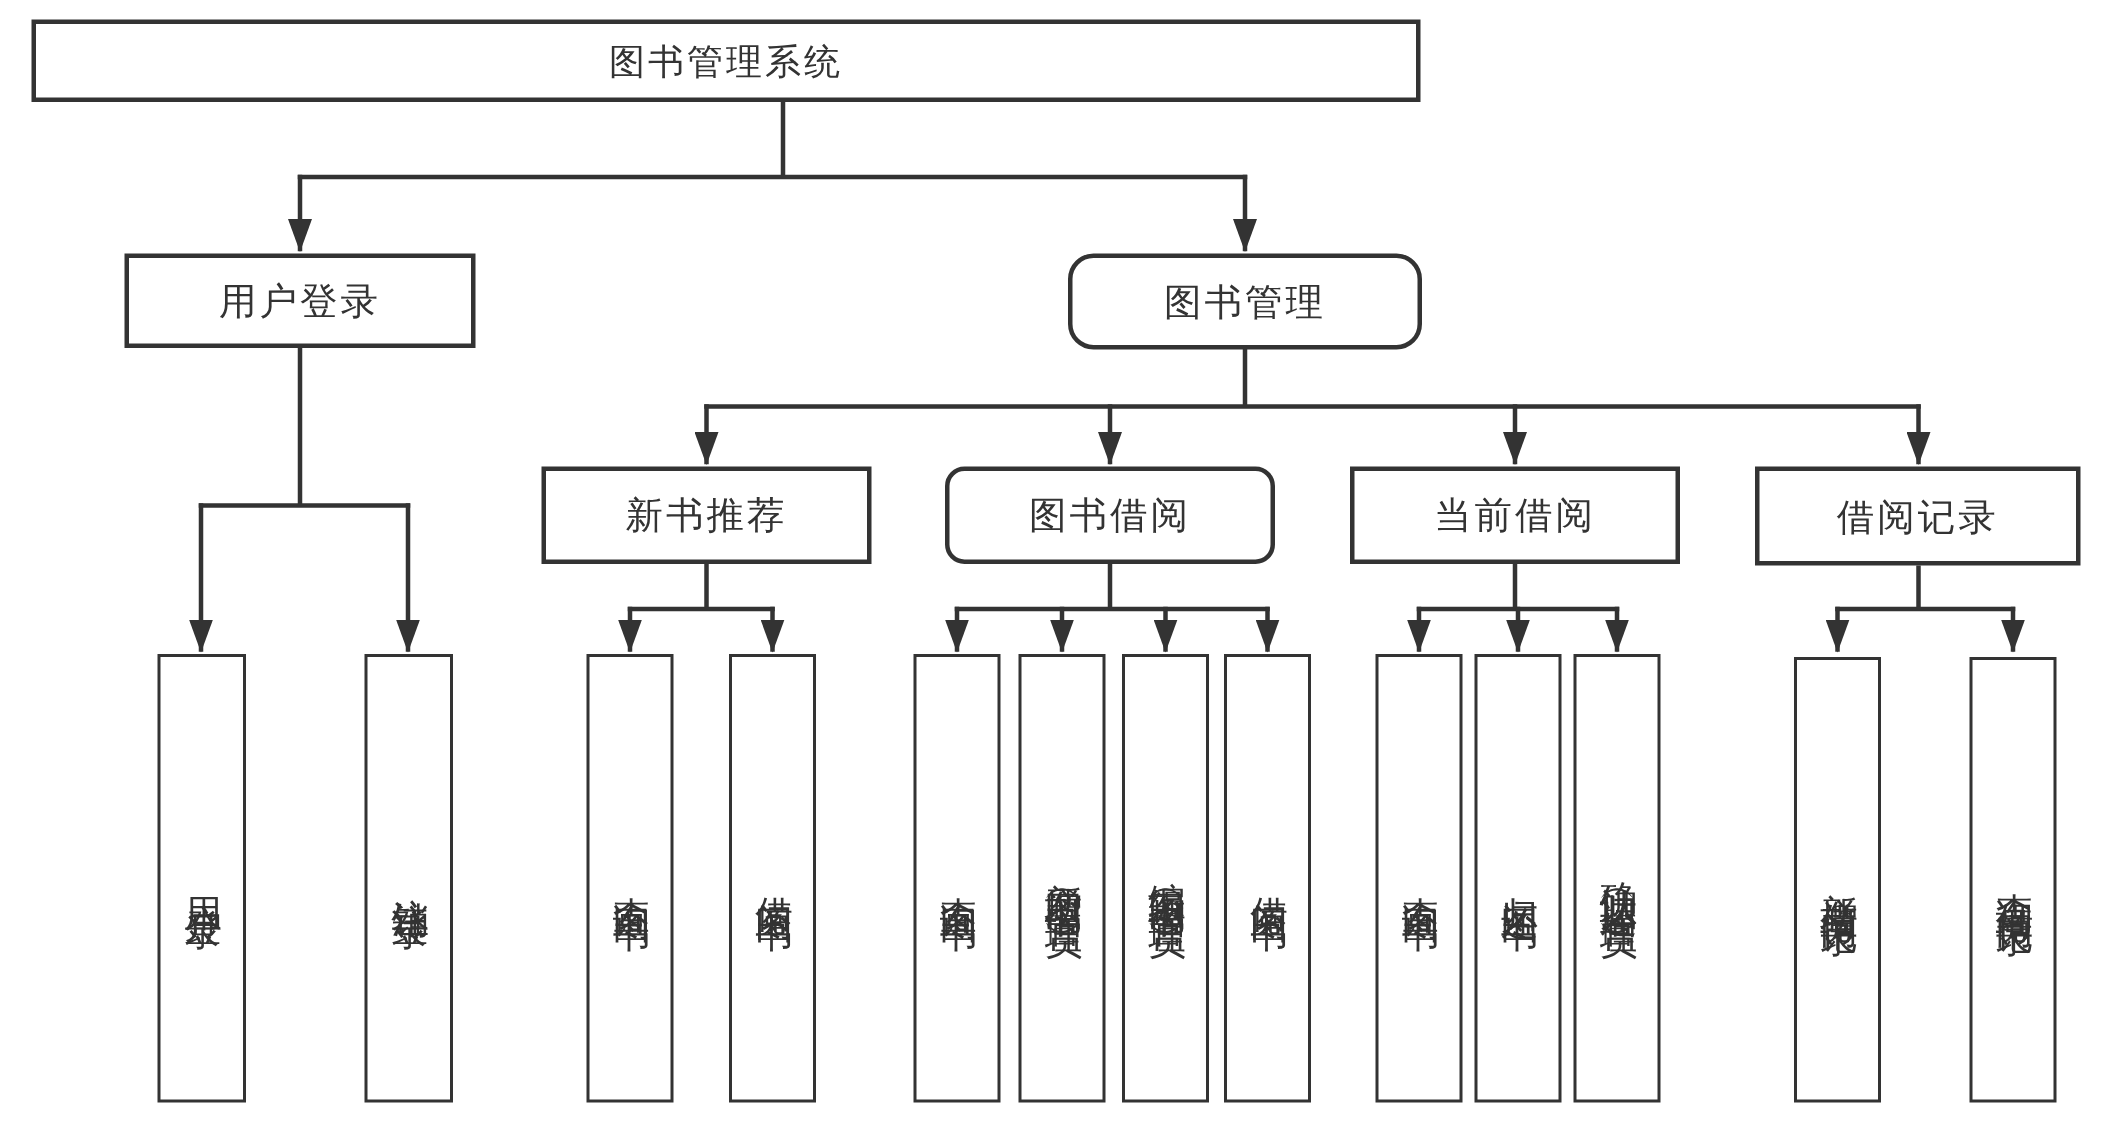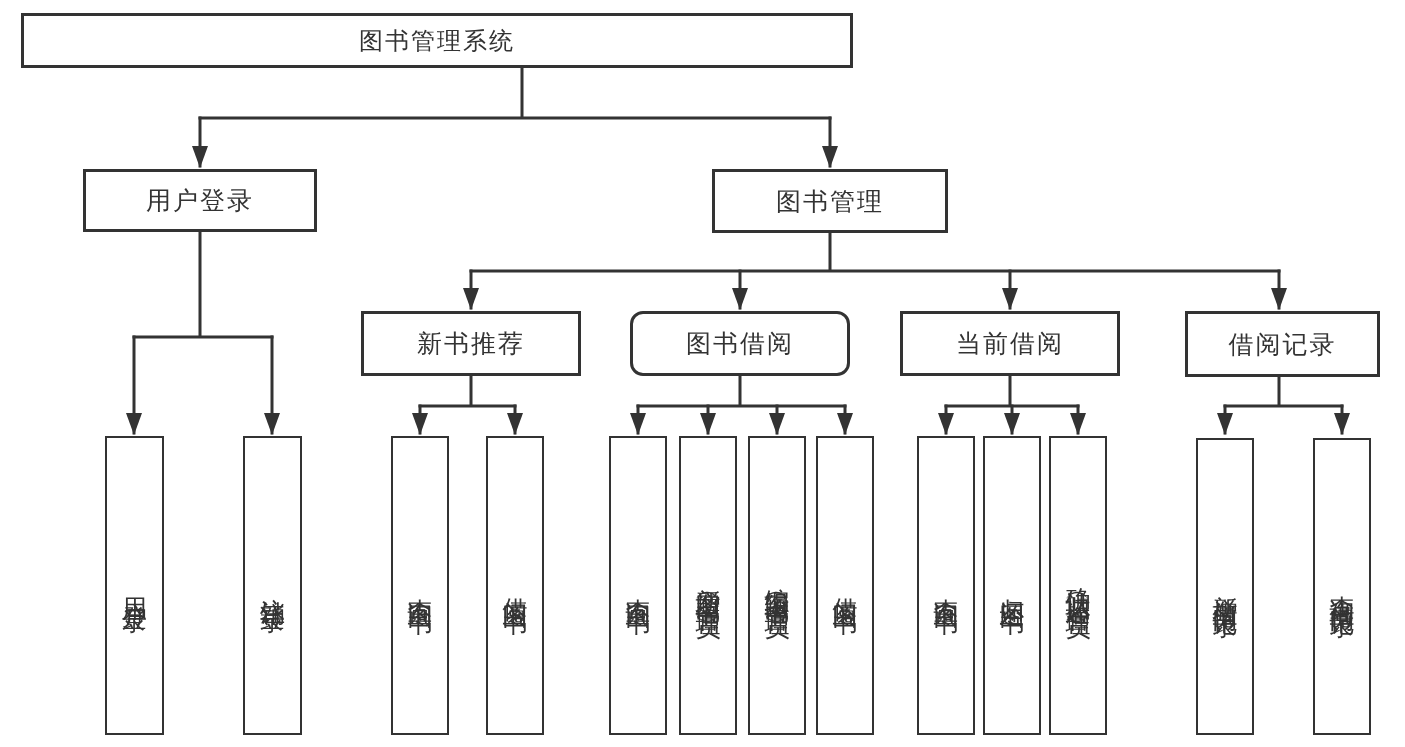--- a/index.html
+++ b/index.html
@@ -83,29 +83,29 @@
       <path d="M946,406 V433" marker-end="url(#arrow)"></path>
       <path d="M1012,406 V433" marker-end="url(#arrow)"></path>
       <path d="M1078,406 V433" marker-end="url(#arrow)"></path>
 
       <path d="M1279,377 V406 M1225,406 H1342"></path>
       <path d="M1225,406 V433" marker-end="url(#arrow)"></path>
       <path d="M1342,406 V433" marker-end="url(#arrow)"></path>
     </g>
   </svg>
 
-  <div class="node h root" style="left:21px;top:13px;width:832px;height:55px;">图书管理系统</div>
+  <div class="node h root" style="left:21px;top:13px;width:926px;height:55px;">图书管理系统</div>
 
   <div class="node h" style="left:83px;top:169px;width:234px;height:63px;">用户登录</div>
-  <div class="node h" style="left:712px;top:169px;width:236px;height:64px;">图书管理</div>
+  <div class="node h" style="left:712px;top:169px;width:236px;height:64px;border-radius:17px;">图书管理</div>
 
   <div class="node h" style="left:361px;top:311px;width:220px;height:65px;font-family:Liberation Serif, serif;">新书推荐</div>
   <div class="node h" style="left:630px;top:311px;width:220px;height:65px;border-radius:13px;">图书借阅</div>
   <div class="node h" style="left:900px;top:311px;width:220px;height:65px;">当前借阅</div>
-  <div class="node h" style="left:1170px;top:311px;width:195px;height:66px;margin-left:15px;">借阅记录</div>
+  <div class="node h" style="left:1170px;top:311px;width:217px;height:66px;">借阅记录</div>
 
   <div class="node v" style="left:105px;top:436px;width:59px;height:299px;">用户登录</div>
   <div class="node v" style="left:243px;top:436px;width:59px;height:299px;">注销登录</div>
 
   <div class="node v" style="left:391px;top:436px;width:58px;height:299px;">查询图书</div>
   <div class="node v" style="left:486px;top:436px;width:58px;height:299px;">借阅图书</div>
 
   <div class="node v" style="left:609px;top:436px;width:58px;height:299px;">查询图书</div>
   <div class="node v" style="left:679px;top:436px;width:58px;height:299px;">新增图书（管理员）</div>
   <div class="node v" style="left:748px;top:436px;width:58px;height:299px;">编辑图书（管理员）</div>

